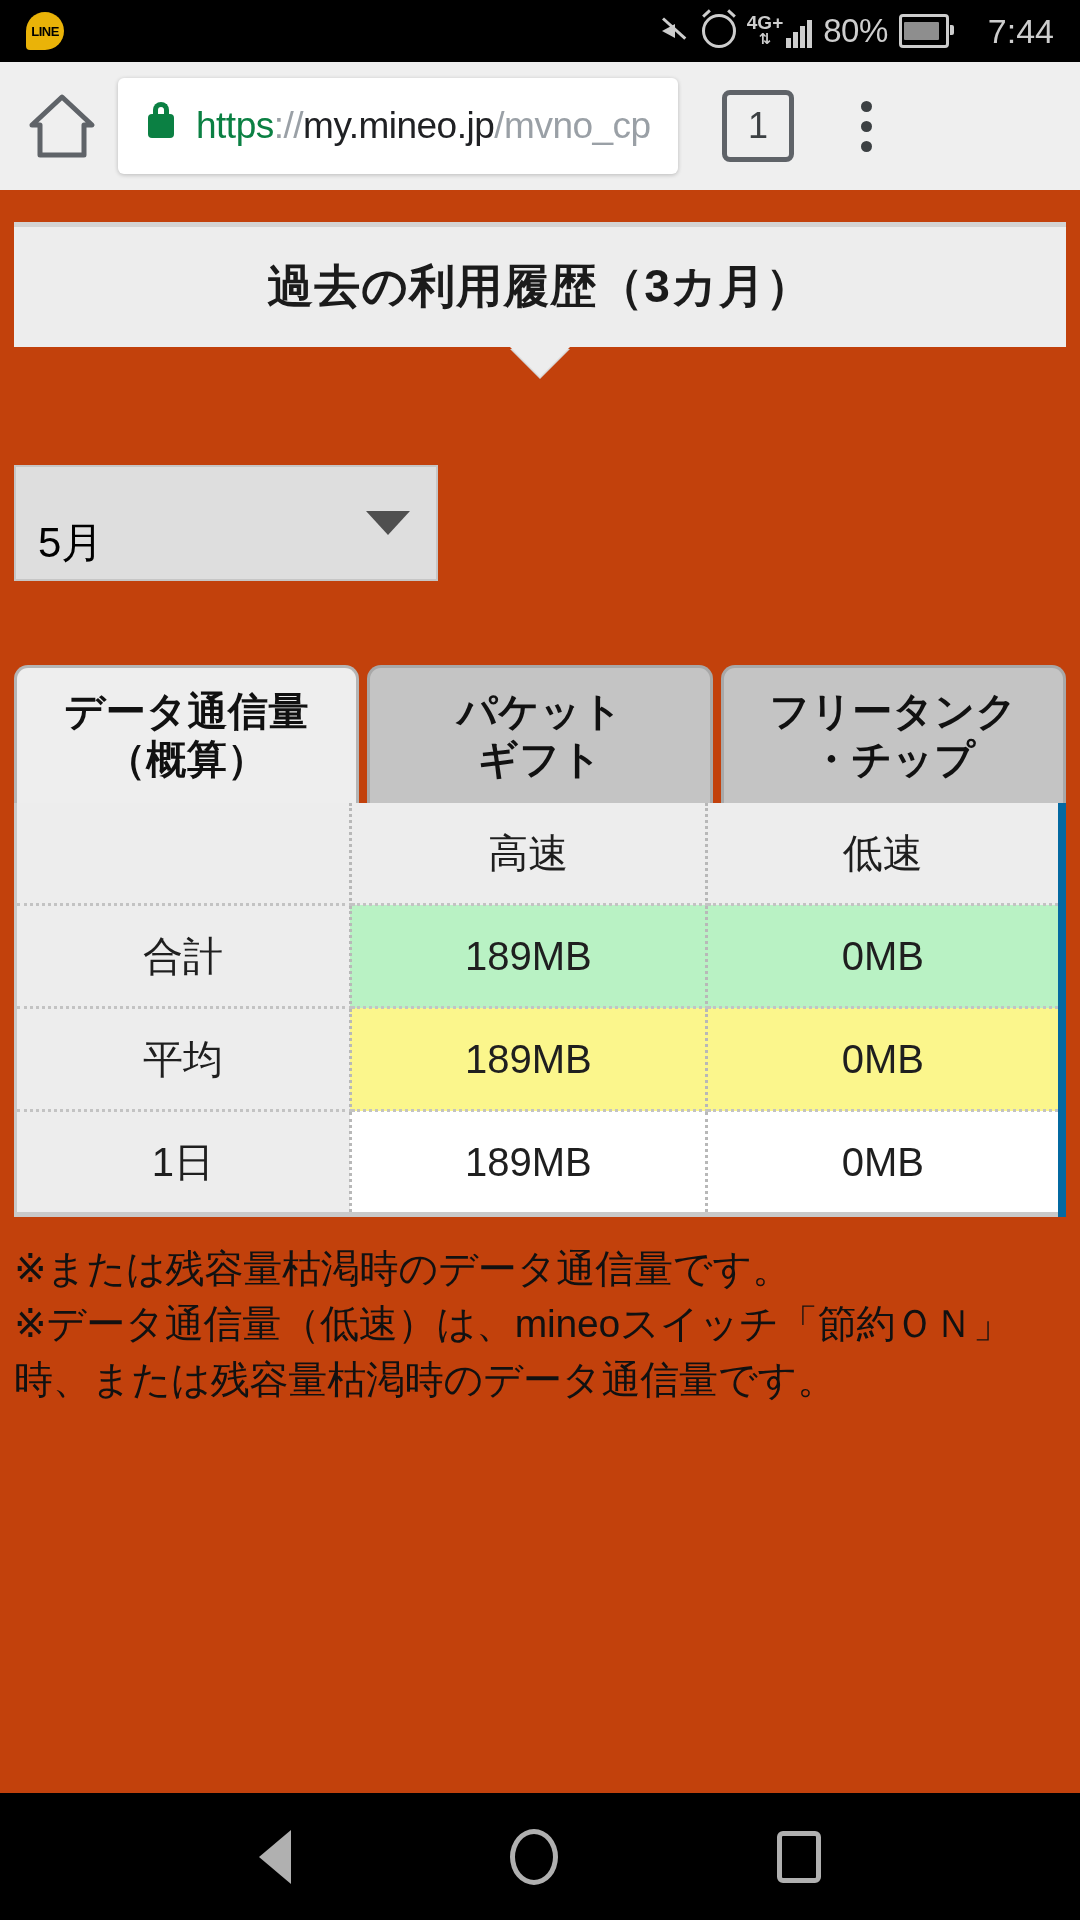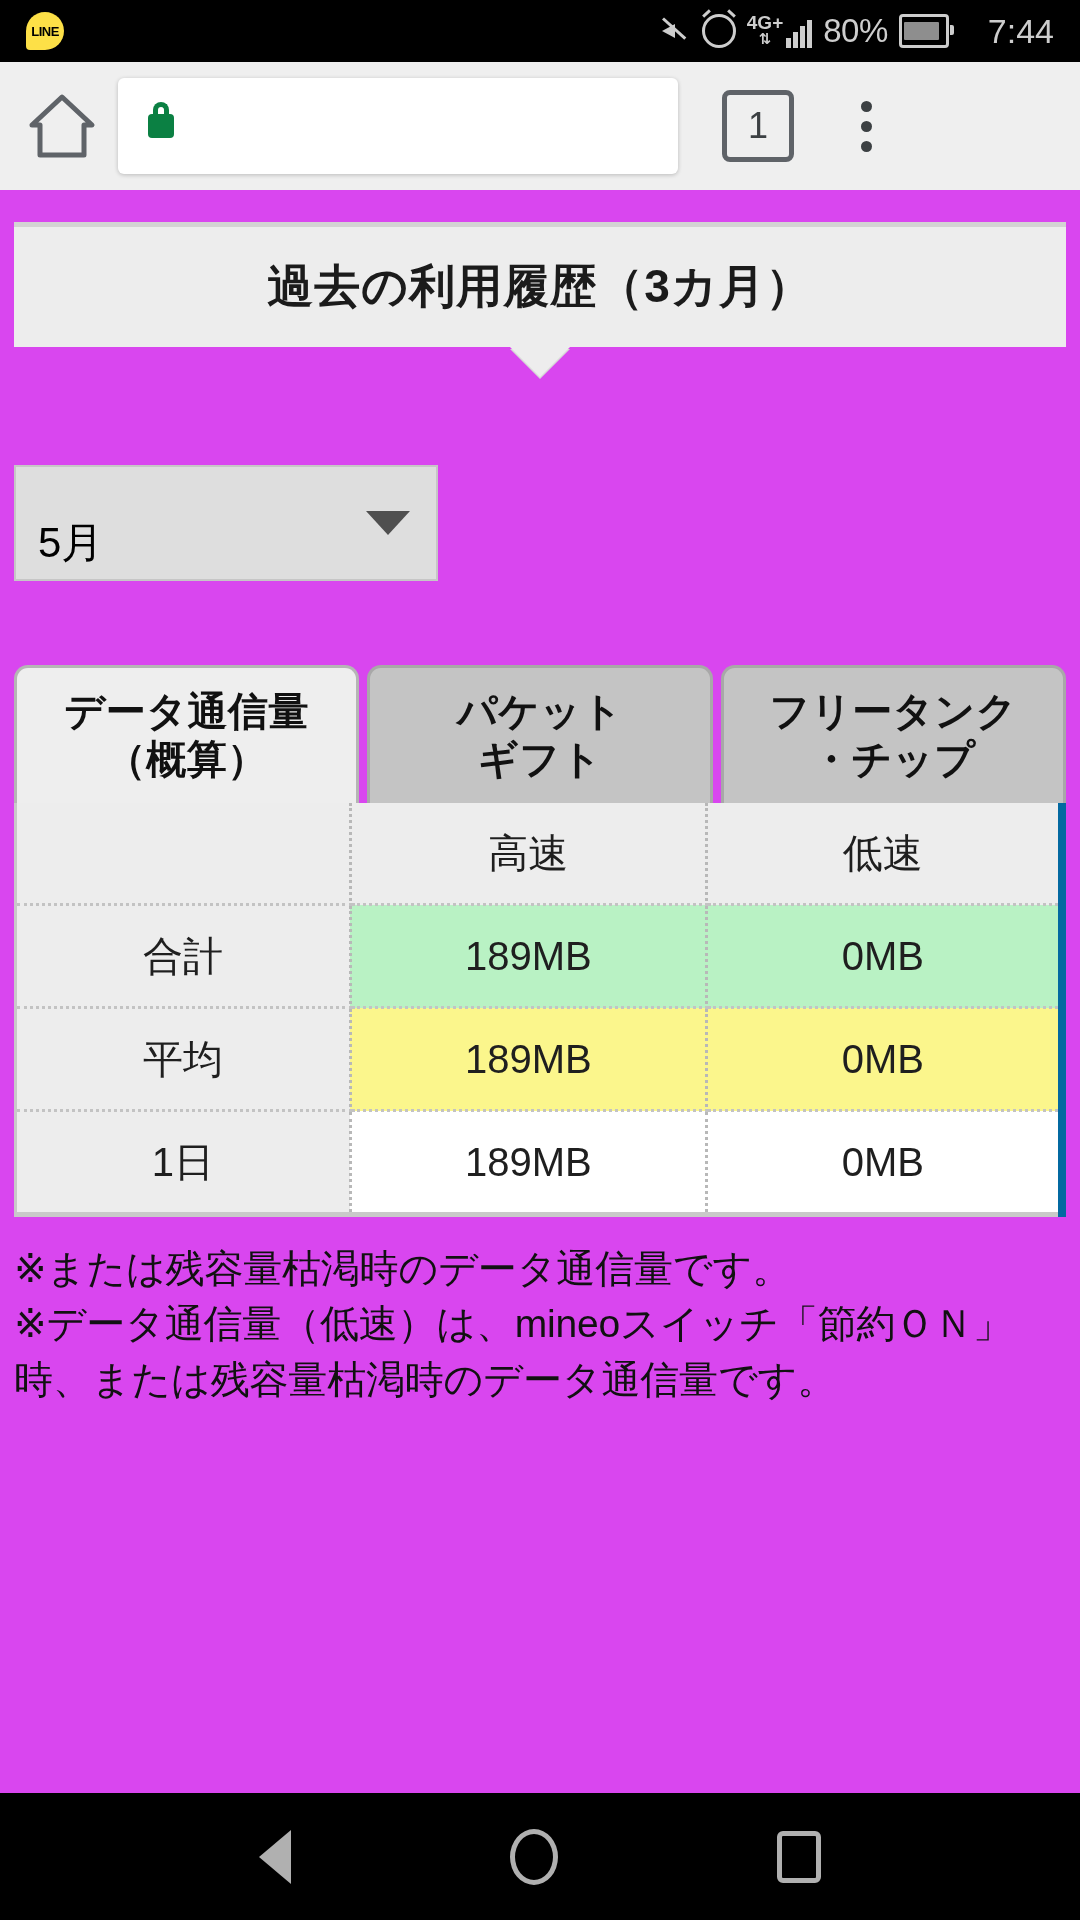--- a/index.html
+++ b/index.html
@@ -32,21 +32,21 @@
     align-items: center;
   }
   .status-left {
     display: flex;
     align-items: center;
     padding-left: 26px;
   }
   .line-icon {
     width: 38px;
     height: 38px;
-    background: #fde047;
+    background: #eab308;
     border-radius: 50% 50% 50% 4px;
     display: flex;
     align-items: center;
     justify-content: center;
     font-size: 13px;
     font-weight: bold;
     color: #000;
     letter-spacing: -0.5px;
   }
   .status-right {
@@ -219,21 +219,21 @@
     border-radius: 50%;
     display: block;
   }
 
   
   .content {
     position: absolute;
     top: 190px; left: 0;
     width: 1080px;
     height: 1603px;
-    background: #d946ef;
+    background: #c2410c;
     overflow: hidden;
   }
 
   
   .section-header {
     position: relative;
     margin: 32px 14px 0 14px;
     height: 120px;
     background: #ededed;
     border-top: 5px solid #d3d3d3;
@@ -431,20 +431,23 @@
   </div>
 
   <div class="browser-bar">
     <div class="home-btn">
       <svg width="68" height="70" viewBox="0 0 68 70">
         <path d="M34 6 L64 34 L56 34 L56 64 L12 64 L12 34 L4 34 Z" fill="none" stroke="#5f6368" stroke-width="5" stroke-linejoin="round"></path>
       </svg>
     </div>
     <div class="url-box">
       <div class="lock-icon"></div>
+      <div class="url-text">
+        <span class="scheme">https</span><span class="path">://</span><span class="host">my.mineo.jp</span><span class="path">/mvno_cp</span>
+      </div>
     </div>
     <div class="tab-count">
       <span>1</span>
     </div>
     <div class="menu-btn">
       <span></span>
       <span></span>
       <span></span>
     </div>
   </div>

